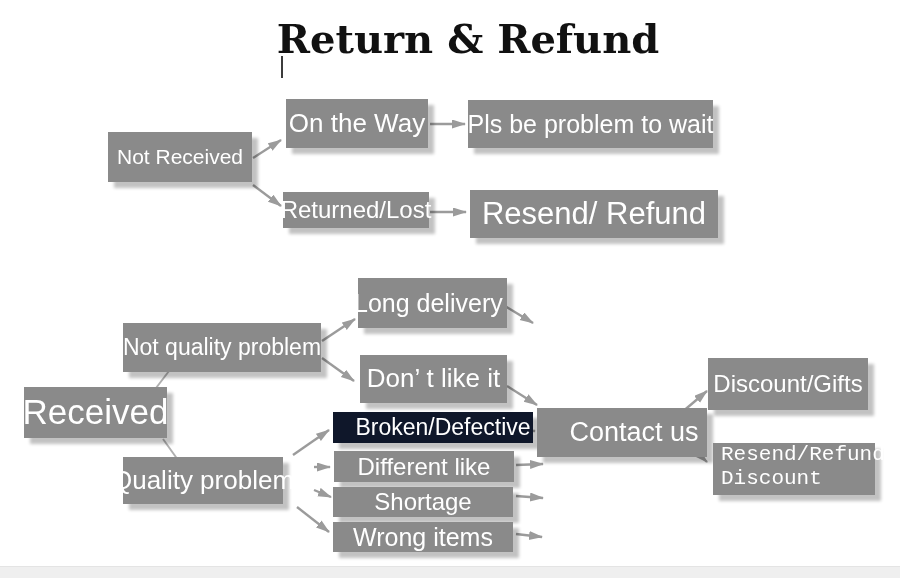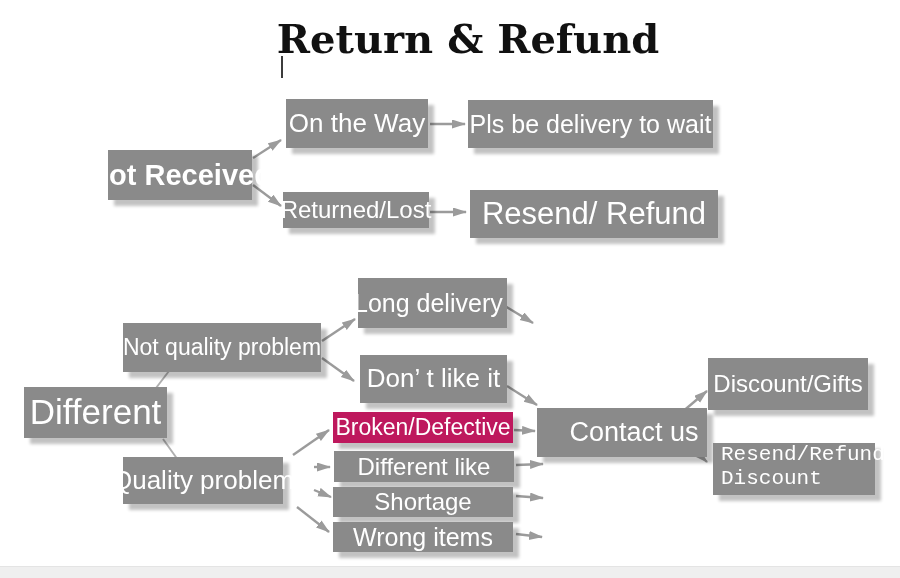--- a/index.html
+++ b/index.html
@@ -17,21 +17,21 @@
     position:absolute; left:281px; top:56px; width:2px; height:22px;
     background:#3c3c3c;
   }
   #edge-layer { position:absolute; left:0; top:0; }
   .node {
     position:absolute; display:flex; align-items:center; justify-content:center;
     white-space:nowrap; line-height:1.05;
   }
   .node span { display:block; }
   
-  .n-not-received     { left:108px; top:150px; width:144px; height:50px; font-size:29px;font-weight:bold; }
+  .n-not-received     { left:108px; top:132px; width:144px; height:50px; font-size:21px; }
   .n-on-the-way       { left:286px; top:99px;  width:142px; height:49px; font-size:26px; }
   .n-pls-wait         { left:468px; top:100px; width:245px; height:48px; font-size:25px; }
   .n-returned-lost    { left:283px; top:192px; width:146px; height:36px; font-size:24px; }
   .n-resend-refund    { left:470px; top:190px; width:248px; height:48px; font-size:31px; }
   .n-long-delivery    { left:358px; top:278px; width:149px; height:50px; font-size:25px;
                         justify-content:flex-start; overflow:hidden; }
   .n-long-delivery span { margin-left:-4px; }
   .n-not-quality      { left:123px; top:323px; width:198px; height:49px; font-size:23px; }
   .n-dont-like-it     { left:360px; top:355px; width:147px; height:48px; font-size:26px; }
   .n-received         { left:24px;  top:387px; width:143px; height:51px; font-size:35px; }
@@ -88,44 +88,44 @@
       <line x1="681" y1="437" x2="707" y2="462" stroke="#9b9b9b" stroke-width="2.4" marker-end="url(#ah)"></line>
     </svg>
 
   <div class="node n-not-received" style="background: rgb(138, 138, 138); color: rgb(255, 255, 255); box-shadow: rgba(0, 0, 0, 0.24) 6px 6px 3px;">
     <span>Not Received</span>
   </div>
   <div class="node n-on-the-way" style="background: rgb(138, 138, 138); color: rgb(255, 255, 255); box-shadow: rgba(0, 0, 0, 0.24) 6px 6px 3px;">
     <span>On the Way</span>
   </div>
   <div class="node n-pls-wait" style="background: rgb(138, 138, 138); color: rgb(255, 255, 255); box-shadow: rgba(0, 0, 0, 0.24) 6px 6px 3px;">
-    <span>Pls be delivery to wait</span>
+    <span>Pls be problem to wait</span>
   </div>
   <div class="node n-returned-lost" style="background: rgb(138, 138, 138); color: rgb(255, 255, 255); box-shadow: rgba(0, 0, 0, 0.24) 6px 6px 3px;">
     <span>Returned/Lost</span>
   </div>
   <div class="node n-resend-refund" style="background: rgb(138, 138, 138); color: rgb(255, 255, 255); box-shadow: rgba(0, 0, 0, 0.24) 6px 6px 3px;">
     <span>Resend/ Refund</span>
   </div>
   <div class="node n-long-delivery" style="background: rgb(138, 138, 138); color: rgb(255, 255, 255); box-shadow: rgba(0, 0, 0, 0.24) 6px 6px 3px;">
     <span>Long delivery</span>
   </div>
   <div class="node n-not-quality" style="background: rgb(138, 138, 138); color: rgb(255, 255, 255); box-shadow: rgba(0, 0, 0, 0.24) 6px 6px 3px;">
     <span>Not quality problem</span>
   </div>
   <div class="node n-dont-like-it" style="background: rgb(138, 138, 138); color: rgb(255, 255, 255); box-shadow: rgba(0, 0, 0, 0.24) 6px 6px 3px;">
     <span>Don’ t like it</span>
   </div>
   <div class="node n-received" style="background: rgb(138, 138, 138); color: rgb(255, 255, 255); box-shadow: rgba(0, 0, 0, 0.24) 6px 6px 3px;">
-    <span>Different</span>
+    <span>Received</span>
   </div>
   <div class="node n-quality" style="background: rgb(138, 138, 138); color: rgb(255, 255, 255); box-shadow: rgba(0, 0, 0, 0.24) 6px 6px 3px;">
     <span>Quality problem</span>
   </div>
-  <div class="node n-broken" style="background: #be185d; color: rgb(255, 255, 255); box-shadow: rgba(0, 0, 0, 0.24) 6px 6px 3px;">
+  <div class="node n-broken" style="background: #0f172a; color: rgb(255, 255, 255); box-shadow: rgba(0, 0, 0, 0.24) 6px 6px 3px; padding-left: 20px;">
     <span>Broken/Defective</span>
   </div>
   <div class="node n-different" style="background: rgb(138, 138, 138); color: rgb(255, 255, 255); box-shadow: rgba(0, 0, 0, 0.24) 6px 6px 3px;">
     <span>Different like</span>
   </div>
   <div class="node n-shortage" style="background: rgb(138, 138, 138); color: rgb(255, 255, 255); box-shadow: rgba(0, 0, 0, 0.24) 6px 6px 3px;">
     <span>Shortage</span>
   </div>
   <div class="node n-wrong-items" style="background: rgb(138, 138, 138); color: rgb(255, 255, 255); box-shadow: rgba(0, 0, 0, 0.24) 6px 6px 3px;">
     <span>Wrong items</span>

